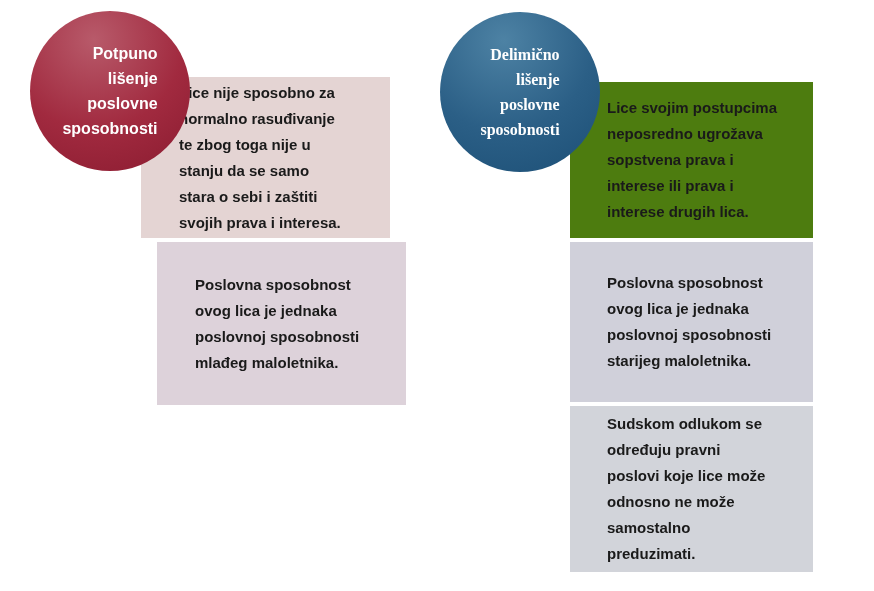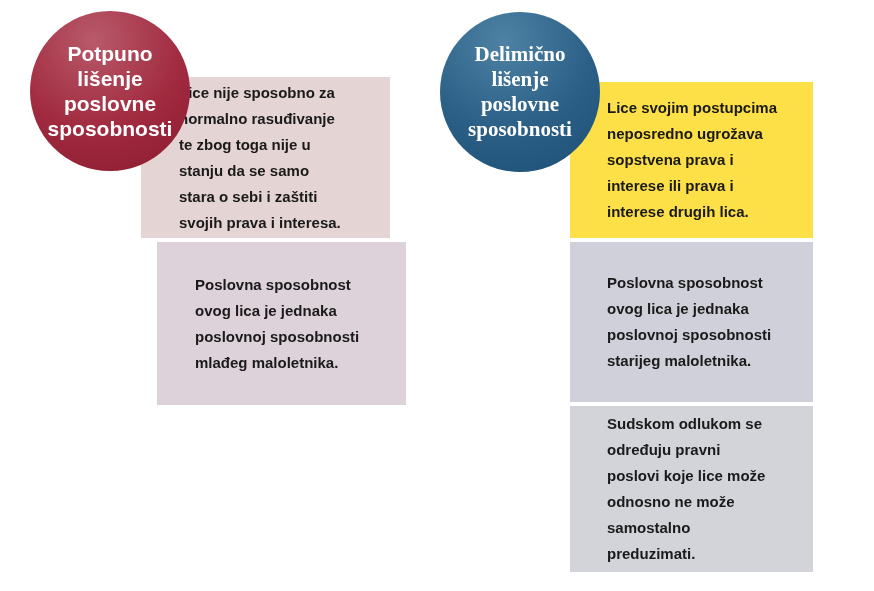--- a/index.html
+++ b/index.html
@@ -28,24 +28,24 @@
   #box-r2 { left: 570px; top: 242px; width: 243px; height: 160px; background: #d0d0da; padding-left: 37px; }
   #box-r3 { left: 570px; top: 406px; width: 243px; height: 166px; background: #d2d4da; padding-left: 37px; }
   .circle {
     position: absolute;
     width: 160px;
     height: 160px;
     border-radius: 50%;
     display: flex;
     align-items: center;
     justify-content: center;
-    text-align: center;
+    text-align: right;
     color: #ffffff;
     font-weight: bold;
-    font-size: 21px;
+    font-size: 16px;
     line-height: 25px;
     white-space: pre-line;
   }
   #circle-left {
     left: 30px; top: 11px;
     background: radial-gradient(circle at 40% 18%, #b85a6a 0%, #a12a3f 55%, #8a1b30 100%);
   }
   #circle-right {
     left: 440px; top: 12px;
     background: radial-gradient(circle at 40% 18%, #4d82a4 0%, #2b5f86 55%, #1c4f76 100%);
@@ -62,21 +62,21 @@
 te zbog toga nije u
 stanju da se samo
 stara o sebi i zaštiti
 svojih prava i interesa.</div>
 
   <div class="desc-box" id="box-l2" style="background-color: rgb(221, 210, 218);">Poslovna sposobnost
 ovog lica je jednaka
 poslovnoj sposobnosti
 mlađeg maloletnika.</div>
 
-  <div class="desc-box" id="box-r1" style="background-color: #fde047;">Lice svojim postupcima
+  <div class="desc-box" id="box-r1" style="background-color: #4d7c0f;">Lice svojim postupcima
 neposredno ugrožava
 sopstvena prava i
 interese ili prava i
 interese drugih lica.</div>
 
   <div class="desc-box" id="box-r2" style="background-color: rgb(208, 208, 218);">Poslovna sposobnost
 ovog lica je jednaka
 poslovnoj sposobnosti
 starijeg maloletnika.</div>
 

